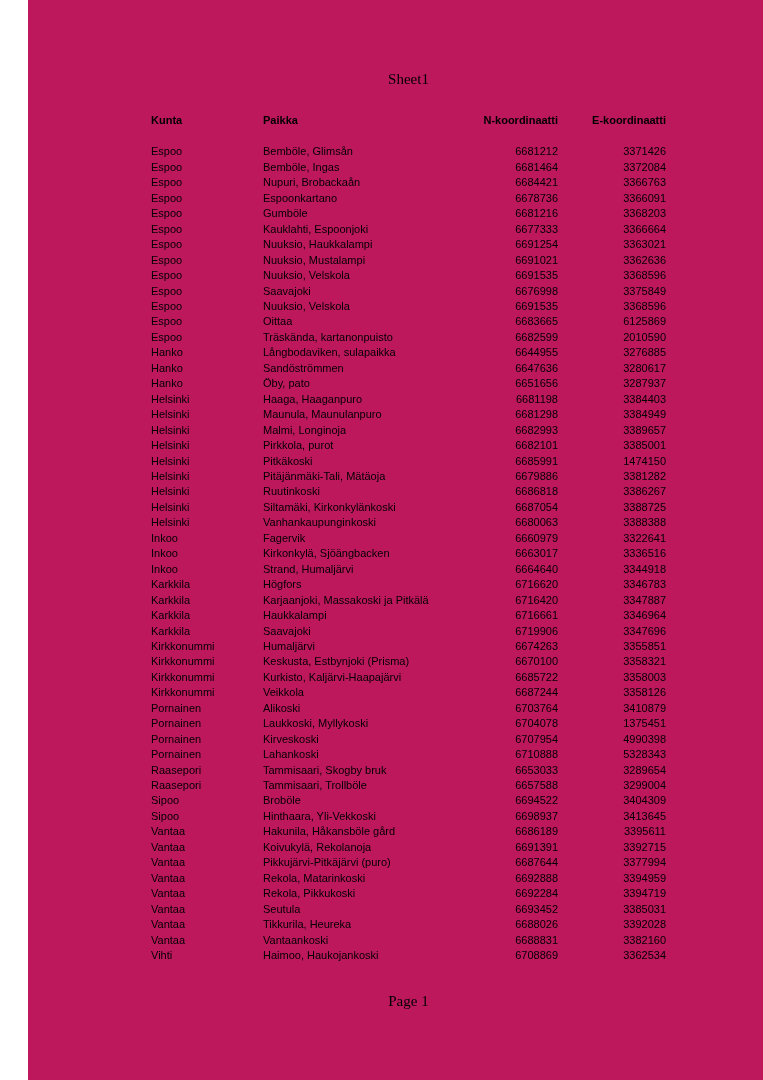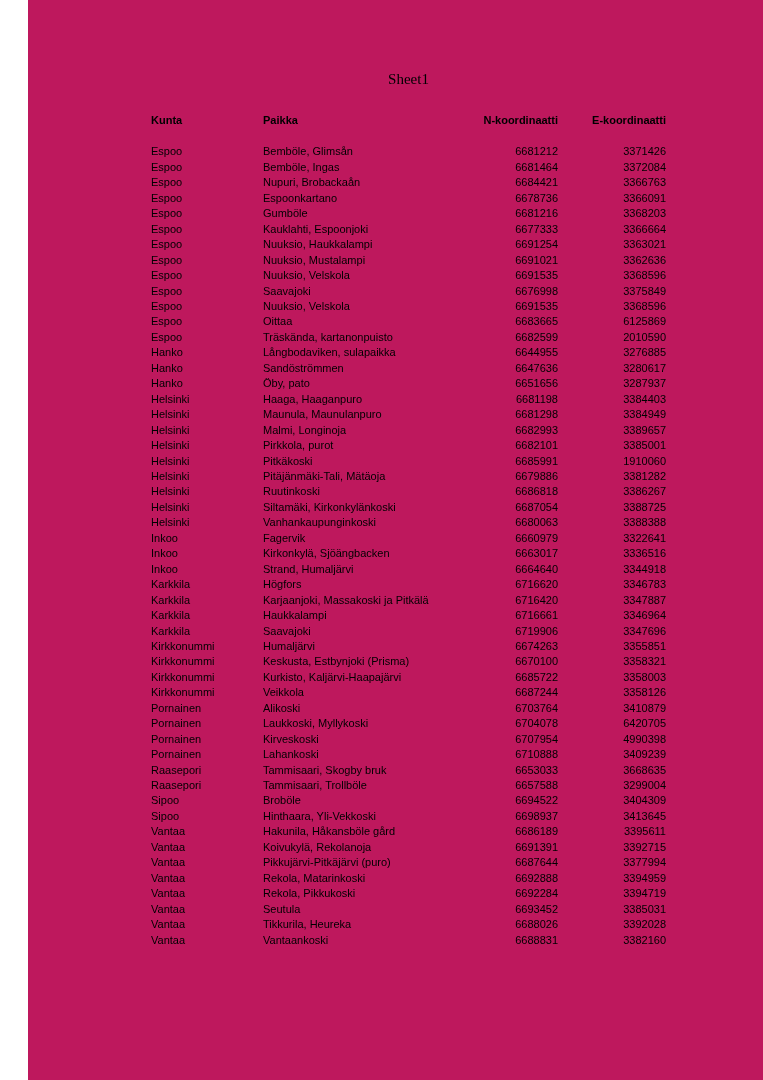--- a/index.html
+++ b/index.html
@@ -208,21 +208,21 @@
         <tr>
           <td class="al">Helsinki</td>
           <td class="al">Pirkkola, purot</td>
           <td class="ar">6682101</td>
           <td class="ar">3385001</td>
         </tr>
         <tr>
           <td class="al">Helsinki</td>
           <td class="al">Pitkäkoski</td>
           <td class="ar">6685991</td>
-          <td class="ar">1910060</td>
+          <td class="ar">1474150</td>
         </tr>
         <tr>
           <td class="al">Helsinki</td>
           <td class="al">Pitäjänmäki-Tali, Mätäoja</td>
           <td class="ar">6679886</td>
           <td class="ar">3381282</td>
         </tr>
         <tr>
           <td class="al">Helsinki</td>
           <td class="al">Ruutinkoski</td>
@@ -310,39 +310,39 @@
         <tr>
           <td class="al">Pornainen</td>
           <td class="al">Alikoski</td>
           <td class="ar">6703764</td>
           <td class="ar">3410879</td>
         </tr>
         <tr>
           <td class="al">Pornainen</td>
           <td class="al">Laukkoski, Myllykoski</td>
           <td class="ar">6704078</td>
-          <td class="ar">6420705</td>
+          <td class="ar">1375451</td>
         </tr>
         <tr>
           <td class="al">Pornainen</td>
           <td class="al">Kirveskoski</td>
           <td class="ar">6707954</td>
           <td class="ar">4990398</td>
         </tr>
         <tr>
           <td class="al">Pornainen</td>
           <td class="al">Lahankoski</td>
           <td class="ar">6710888</td>
-          <td class="ar">3409239</td>
+          <td class="ar">5328343</td>
         </tr>
         <tr>
           <td class="al">Raasepori</td>
           <td class="al">Tammisaari, Skogby bruk</td>
           <td class="ar">6653033</td>
-          <td class="ar">3668635</td>
+          <td class="ar">3289654</td>
         </tr>
         <tr>
           <td class="al">Raasepori</td>
           <td class="al">Tammisaari, Trollböle</td>
           <td class="ar">6657588</td>
           <td class="ar">3299004</td>
         </tr>
         <tr>
           <td class="al">Sipoo</td>
           <td class="al">Broböle</td>
@@ -396,17 +396,24 @@
           <td class="al">Tikkurila, Heureka</td>
           <td class="ar">6688026</td>
           <td class="ar">3392028</td>
         </tr>
         <tr>
           <td class="al">Vantaa</td>
           <td class="al">Vantaankoski</td>
           <td class="ar">6688831</td>
           <td class="ar">3382160</td>
         </tr>
+        <tr>
+          <td class="al">Vihti</td>
+          <td class="al">Haimoo, Haukojankoski</td>
+          <td class="ar">6708869</td>
+          <td class="ar">3362534</td>
+        </tr>
       </tbody>
   </table>
 
+  <div class="page-footer">Page 1</div>
 
 </div>
 
 </body></html>

